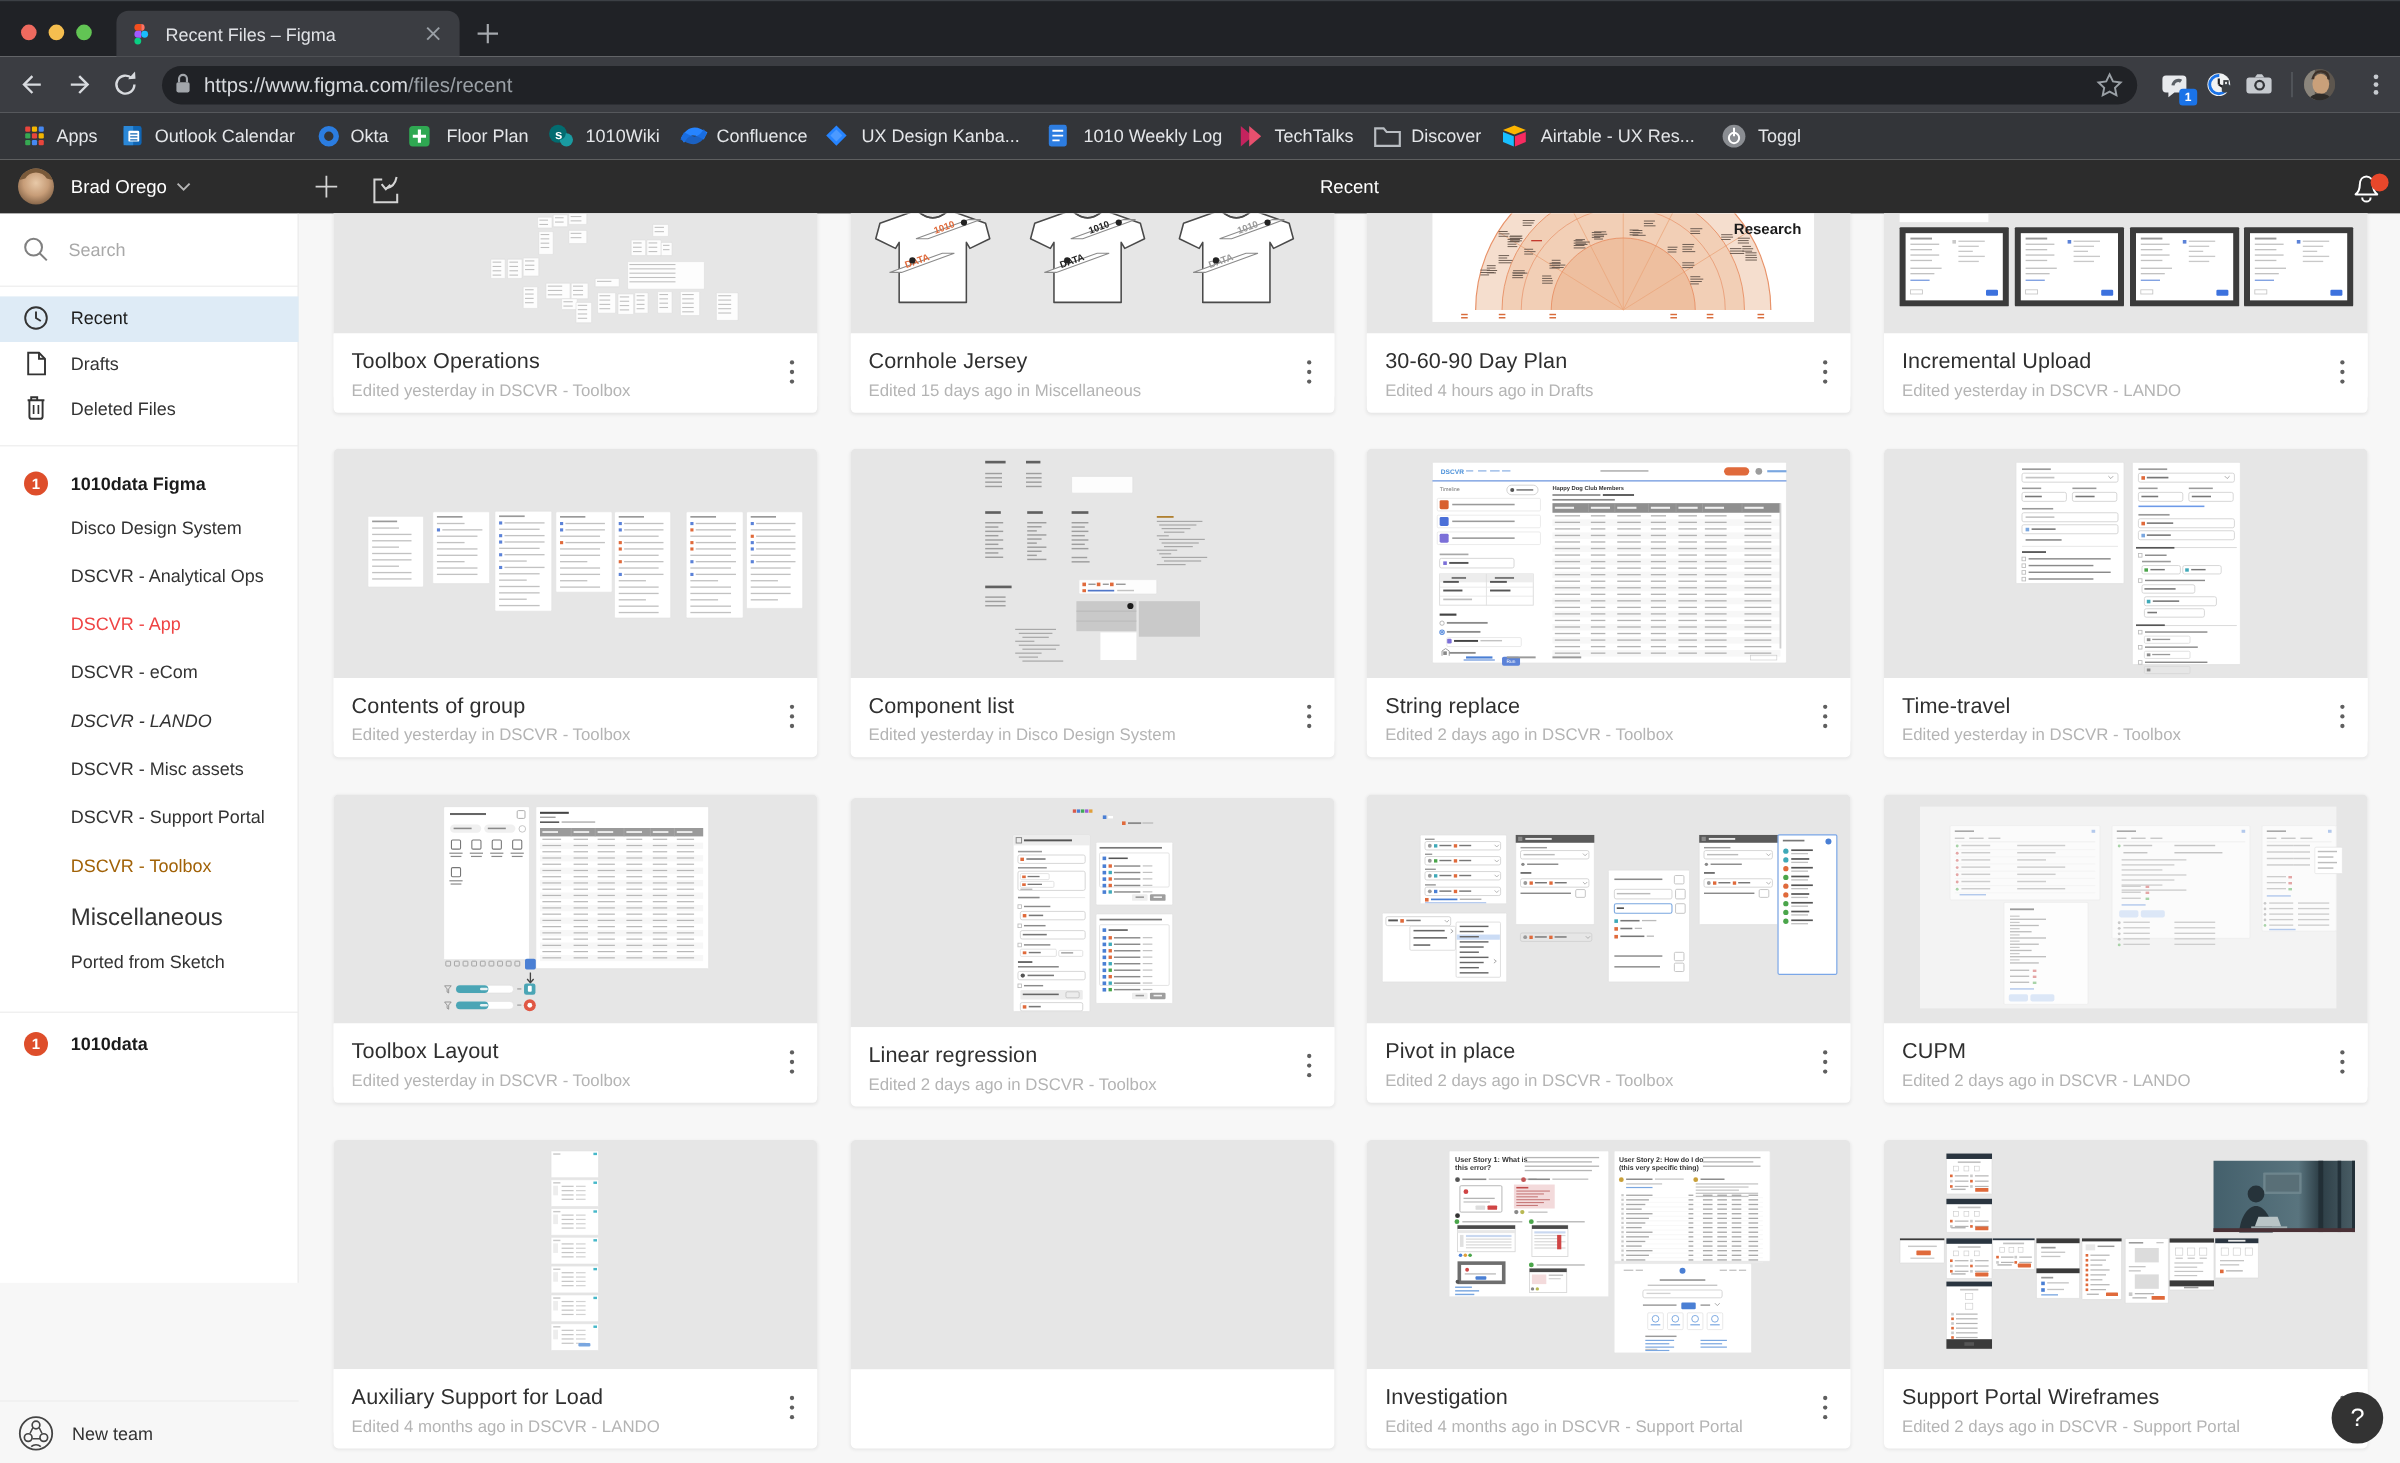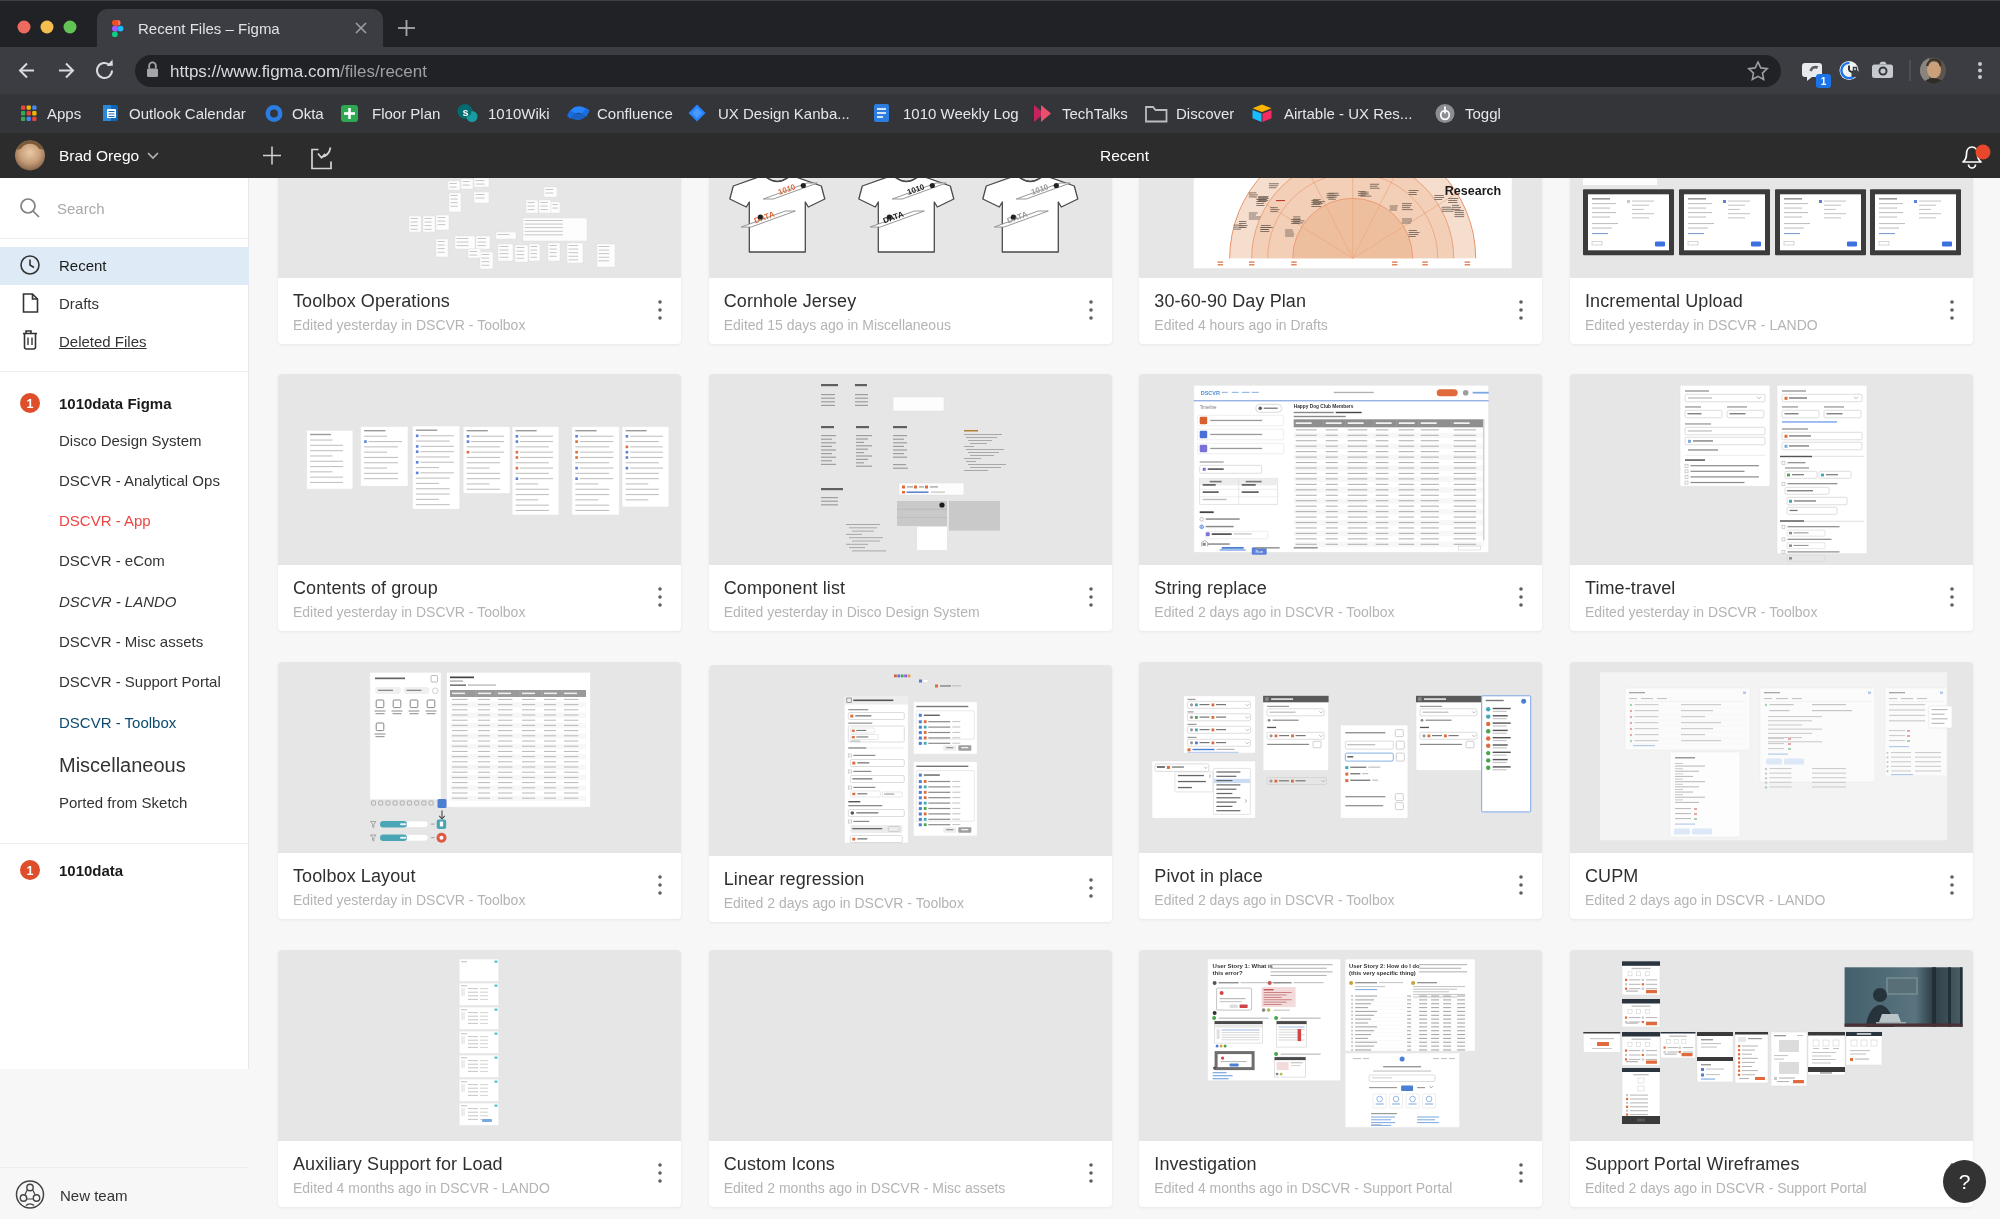--- a/index.html
+++ b/index.html
@@ -168,31 +168,31 @@
       <path d="M1963 29 h18 c-2.5 -2 -3.5 -4.5 -3.5 -8 c0 -4.5 -2.5 -7 -5.5 -7 s-5.5 2.5 -5.5 7 c0 3.5 -1 6 -3.5 8 z" stroke="#fff" stroke-width="1.7" fill="none" stroke-linejoin="round"></path>
       <path d="M1968.5 31.5 a3.5 3.5 0 0 0 7 0" stroke="#fff" stroke-width="1.7" fill="none"></path>
       <circle cx="1983" cy="19" r="7.5" fill="#E8472B"></circle>
     </svg>
     <div id="sidebar">
       <div class="abs" style="left:57px;top:22px;font-size:15px;color:#a9a9a9;">Search</div>
       <div class="divider" style="top:59.5px;"></div>
       <div class="abs" style="left:0;top:68.5px;width:249px;height:38px;background:#DEEBF6;"></div>
       <div class="abs" style="left:59px;top:79px;font-size:15px;color:#1b1b1b;">Recent</div>
       <div class="abs" style="left:59px;top:117px;font-size:15px;color:#333;">Drafts</div>
-      <div class="abs" style="left:59px;top:154.5px;font-size:15px;color:#333;text-decoration:underline;">Deleted Files</div>
+      <div class="abs" style="left:59px;top:154.5px;font-size:15px;color:#333;">Deleted Files</div>
       <div class="divider" style="top:193px;"></div>
       <div class="abs" style="left:59px;top:217px;font-size:15px;font-weight:bold;color:#1b1b1b;">1010data Figma</div>
       <div class="abs" style="left:59px;top:253.5px;font-size:15px;color:#333;">Disco Design System</div>
       <div class="abs" style="left:59px;top:293.8px;font-size:15px;color:#333;">DSCVR - Analytical Ops</div>
       <div class="abs" style="left:59px;top:334.1px;font-size:15px;color:#ef4444;">DSCVR - App</div>
       <div class="abs" style="left:59px;top:374.40000000000003px;font-size:15px;color:#333;">DSCVR - eCom</div>
       <div class="abs" style="left:59px;top:414.70000000000005px;font-size:15px;color:#333;font-style:italic;">DSCVR - LANDO</div>
       <div class="abs" style="left:59px;top:455.00000000000006px;font-size:15px;color:#333;">DSCVR - Misc assets</div>
       <div class="abs" style="left:59px;top:495.30000000000007px;font-size:15px;color:#333;">DSCVR - Support Portal</div>
-      <div class="abs" style="left:59px;top:535.6px;font-size:15px;color:#0c4a6e;">DSCVR - Toolbox</div>
+      <div class="abs" style="left:59px;top:535.6px;font-size:15px;color:#a16207;">DSCVR - Toolbox</div>
       <div class="abs" style="left:59px;top:575.9px;font-size:20px;color:#333;">Miscellaneous</div>
       <div class="abs" style="left:59px;top:616.1999999999999px;font-size:15px;color:#333;">Ported from Sketch</div>
       <div class="divider" style="top:665px;"></div>
       <div class="abs" style="left:59px;top:684px;font-size:15px;font-weight:bold;color:#1b1b1b;">1010data</div>
       <div class="divider" style="top:989px;"></div>
       <div class="abs" style="left:60px;top:1009px;font-size:15px;color:#333;">New team</div>
     </div>
     <svg class="abs" style="left:0;top:178px" width="249" height="1041">
       <circle cx="28" cy="28" r="7" fill="none" stroke="#808080" stroke-width="1.7"></circle>
       <line x1="33" y1="33" x2="39" y2="39" stroke="#808080" stroke-width="1.7"></line>
@@ -1976,29 +1976,20 @@
           <div class="csub">Edited 4 months ago in DSCVR - LANDO</div>
           <div class="cdots"><svg width="14" height="26">
               <circle cx="7" cy="4" r="1.8" fill="#5f5f5f"></circle>
               <circle cx="7" cy="12" r="1.8" fill="#5f5f5f"></circle>
               <circle cx="7" cy="20" r="1.8" fill="#5f5f5f"></circle>
             </svg></div>
         </div>
       </div>
       <div class="card" style="left:459.7px;top:771.6px;">
         <div class="thumb"><svg width="403" height="191" viewBox="0 0 403 191"></svg></div>
-        <div class="cfoot">
-          <div class="ctitle">Custom Icons</div>
-          <div class="csub">Edited 2 months ago in DSCVR - Misc assets</div>
-          <div class="cdots"><svg width="14" height="26">
-              <circle cx="7" cy="4" r="1.8" fill="#5f5f5f"></circle>
-              <circle cx="7" cy="12" r="1.8" fill="#5f5f5f"></circle>
-              <circle cx="7" cy="20" r="1.8" fill="#5f5f5f"></circle>
-            </svg></div>
-        </div>
       </div>
       <div class="card" style="left:890.3px;top:771.6px;">
         <div class="thumb"><svg width="403" height="191" viewBox="0 0 403 191">
             <rect x="68.6" y="9.1" width="133" height="121.6" fill="#ffffff" rx="1" stroke="#e6e6e6" stroke-width="0.6"></rect>
             <text x="73.6" y="18.1" font-family="Liberation Sans, sans-serif" font-size="6.0" fill="#333" font-weight="bold" text-anchor="start">User Story 1: What is</text>
             <text x="73.6" y="25.1" font-family="Liberation Sans, sans-serif" font-size="6.0" fill="#333" font-weight="bold" text-anchor="start">this error?</text>
             <rect x="131.6" y="14.1" width="62" height="1.1" fill="#b5b5b5"></rect>
             <rect x="131.6" y="17.7" width="56" height="1.1" fill="#b5b5b5"></rect>
             <rect x="131.6" y="21.3" width="62" height="1.1" fill="#b5b5b5"></rect>
             <rect x="131.6" y="24.9" width="56" height="1.1" fill="#b5b5b5"></rect>

